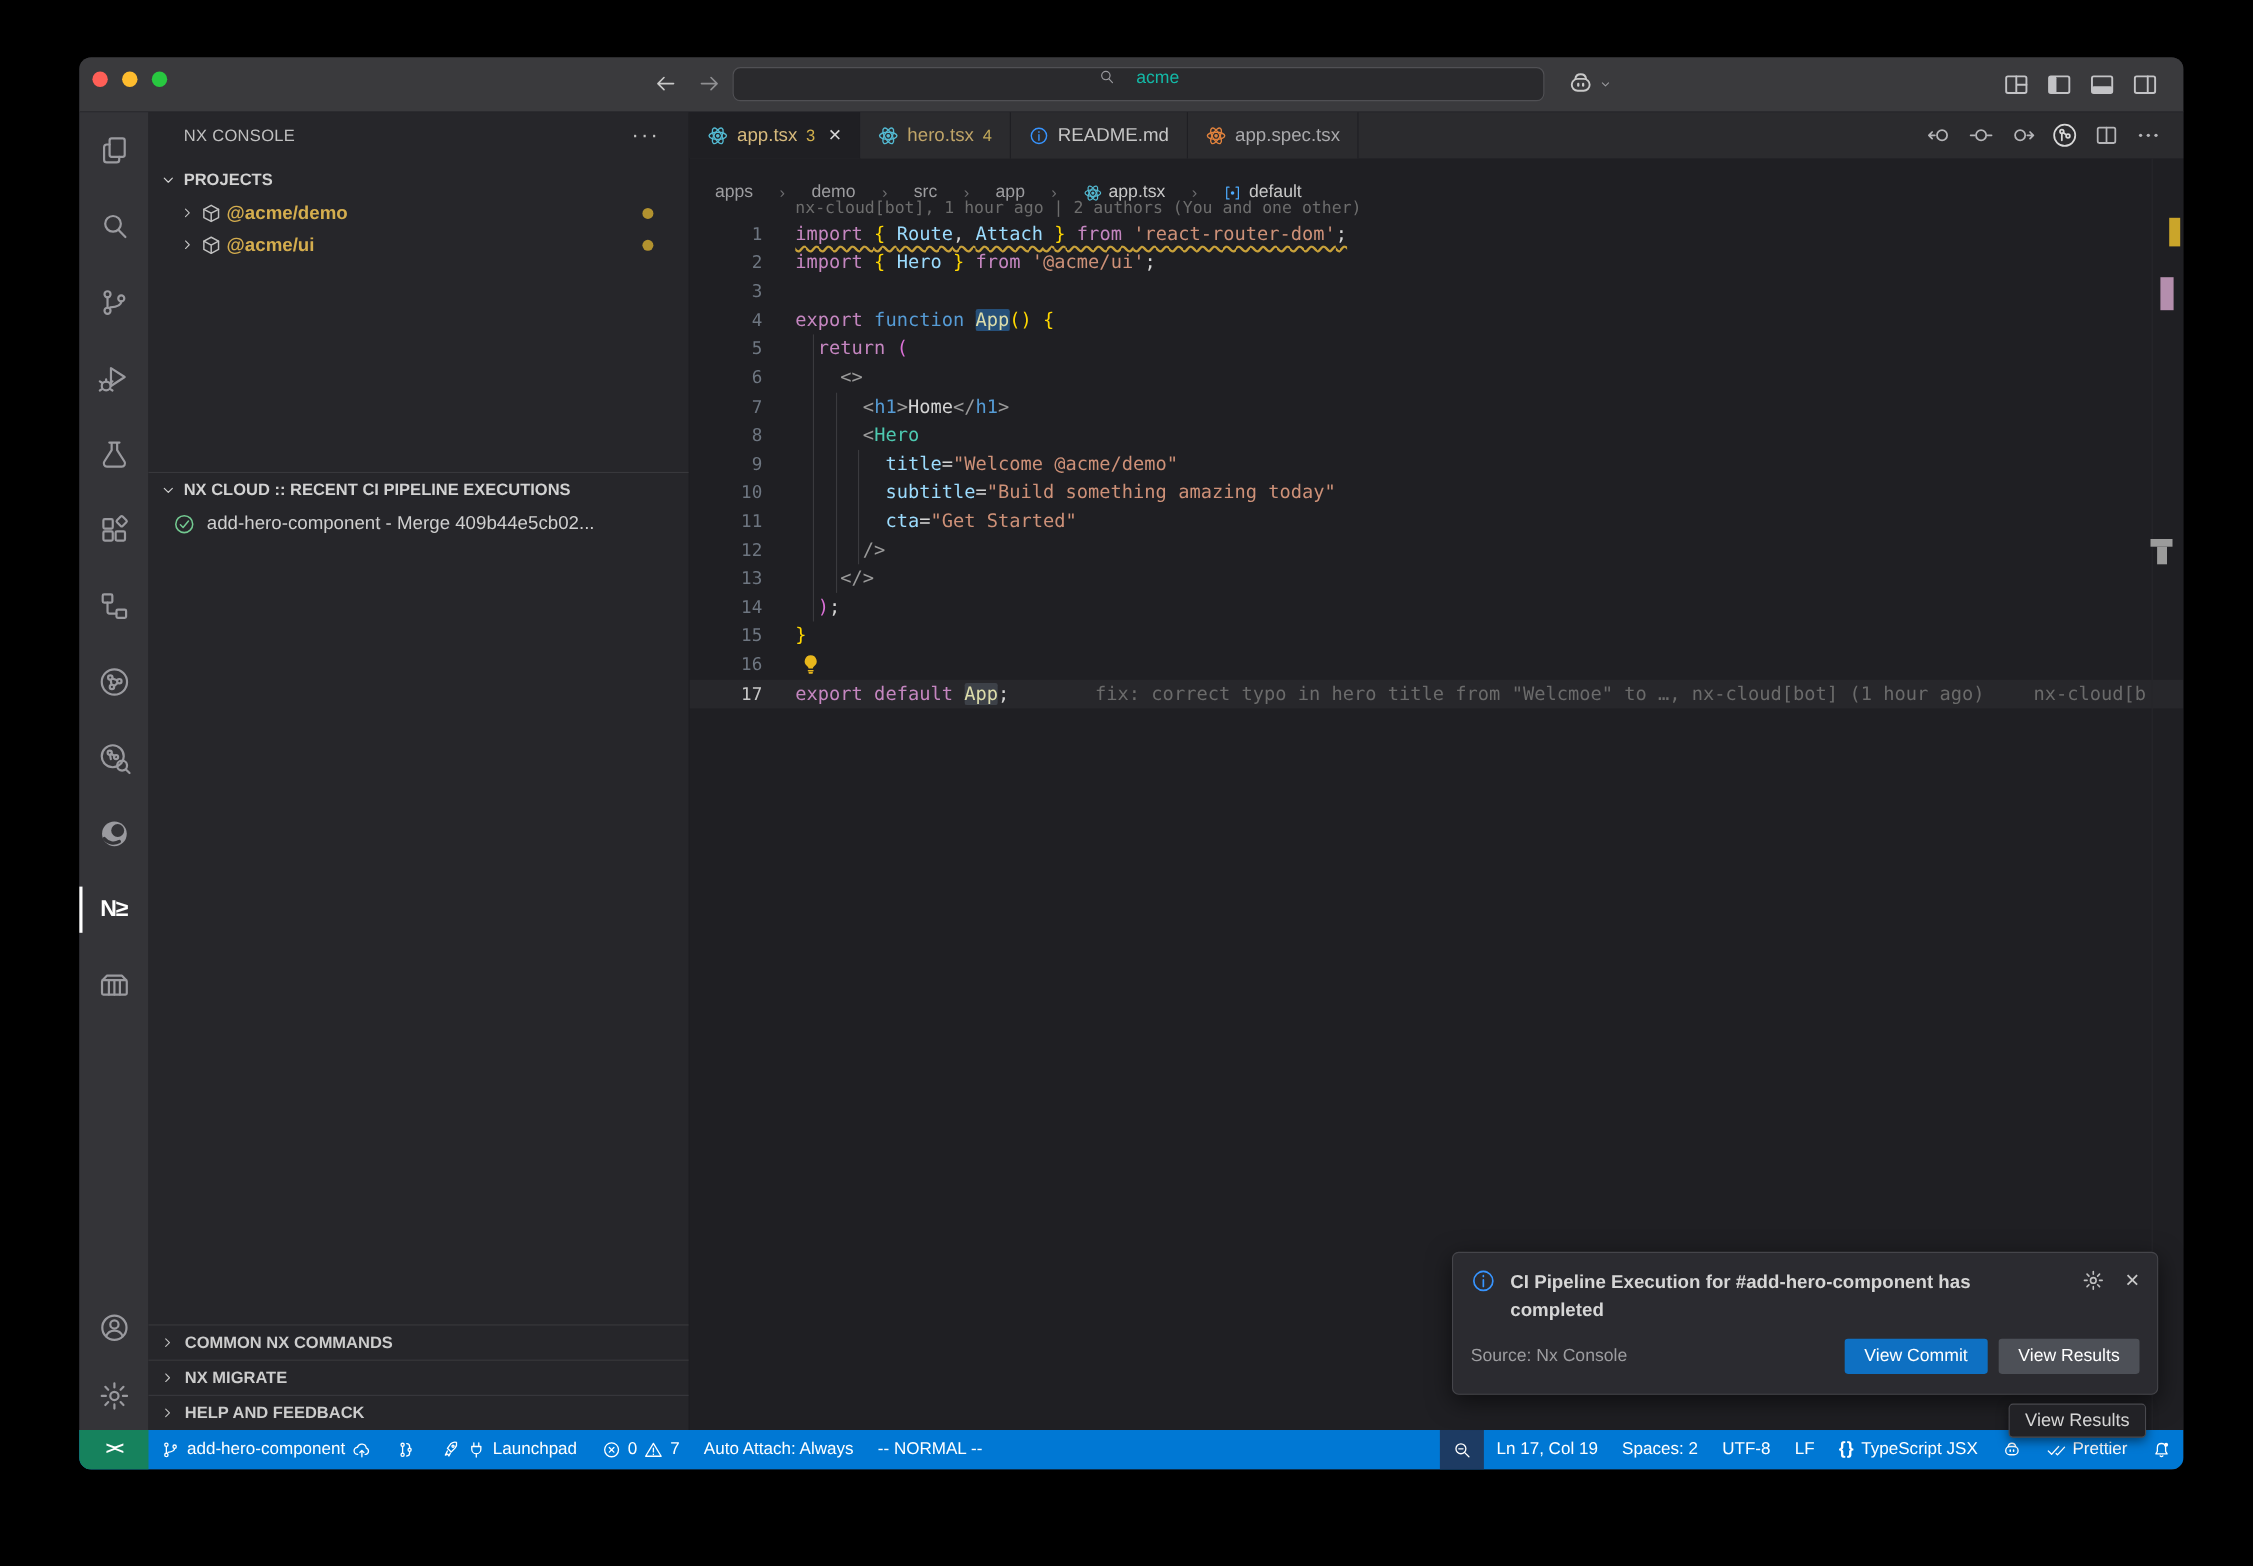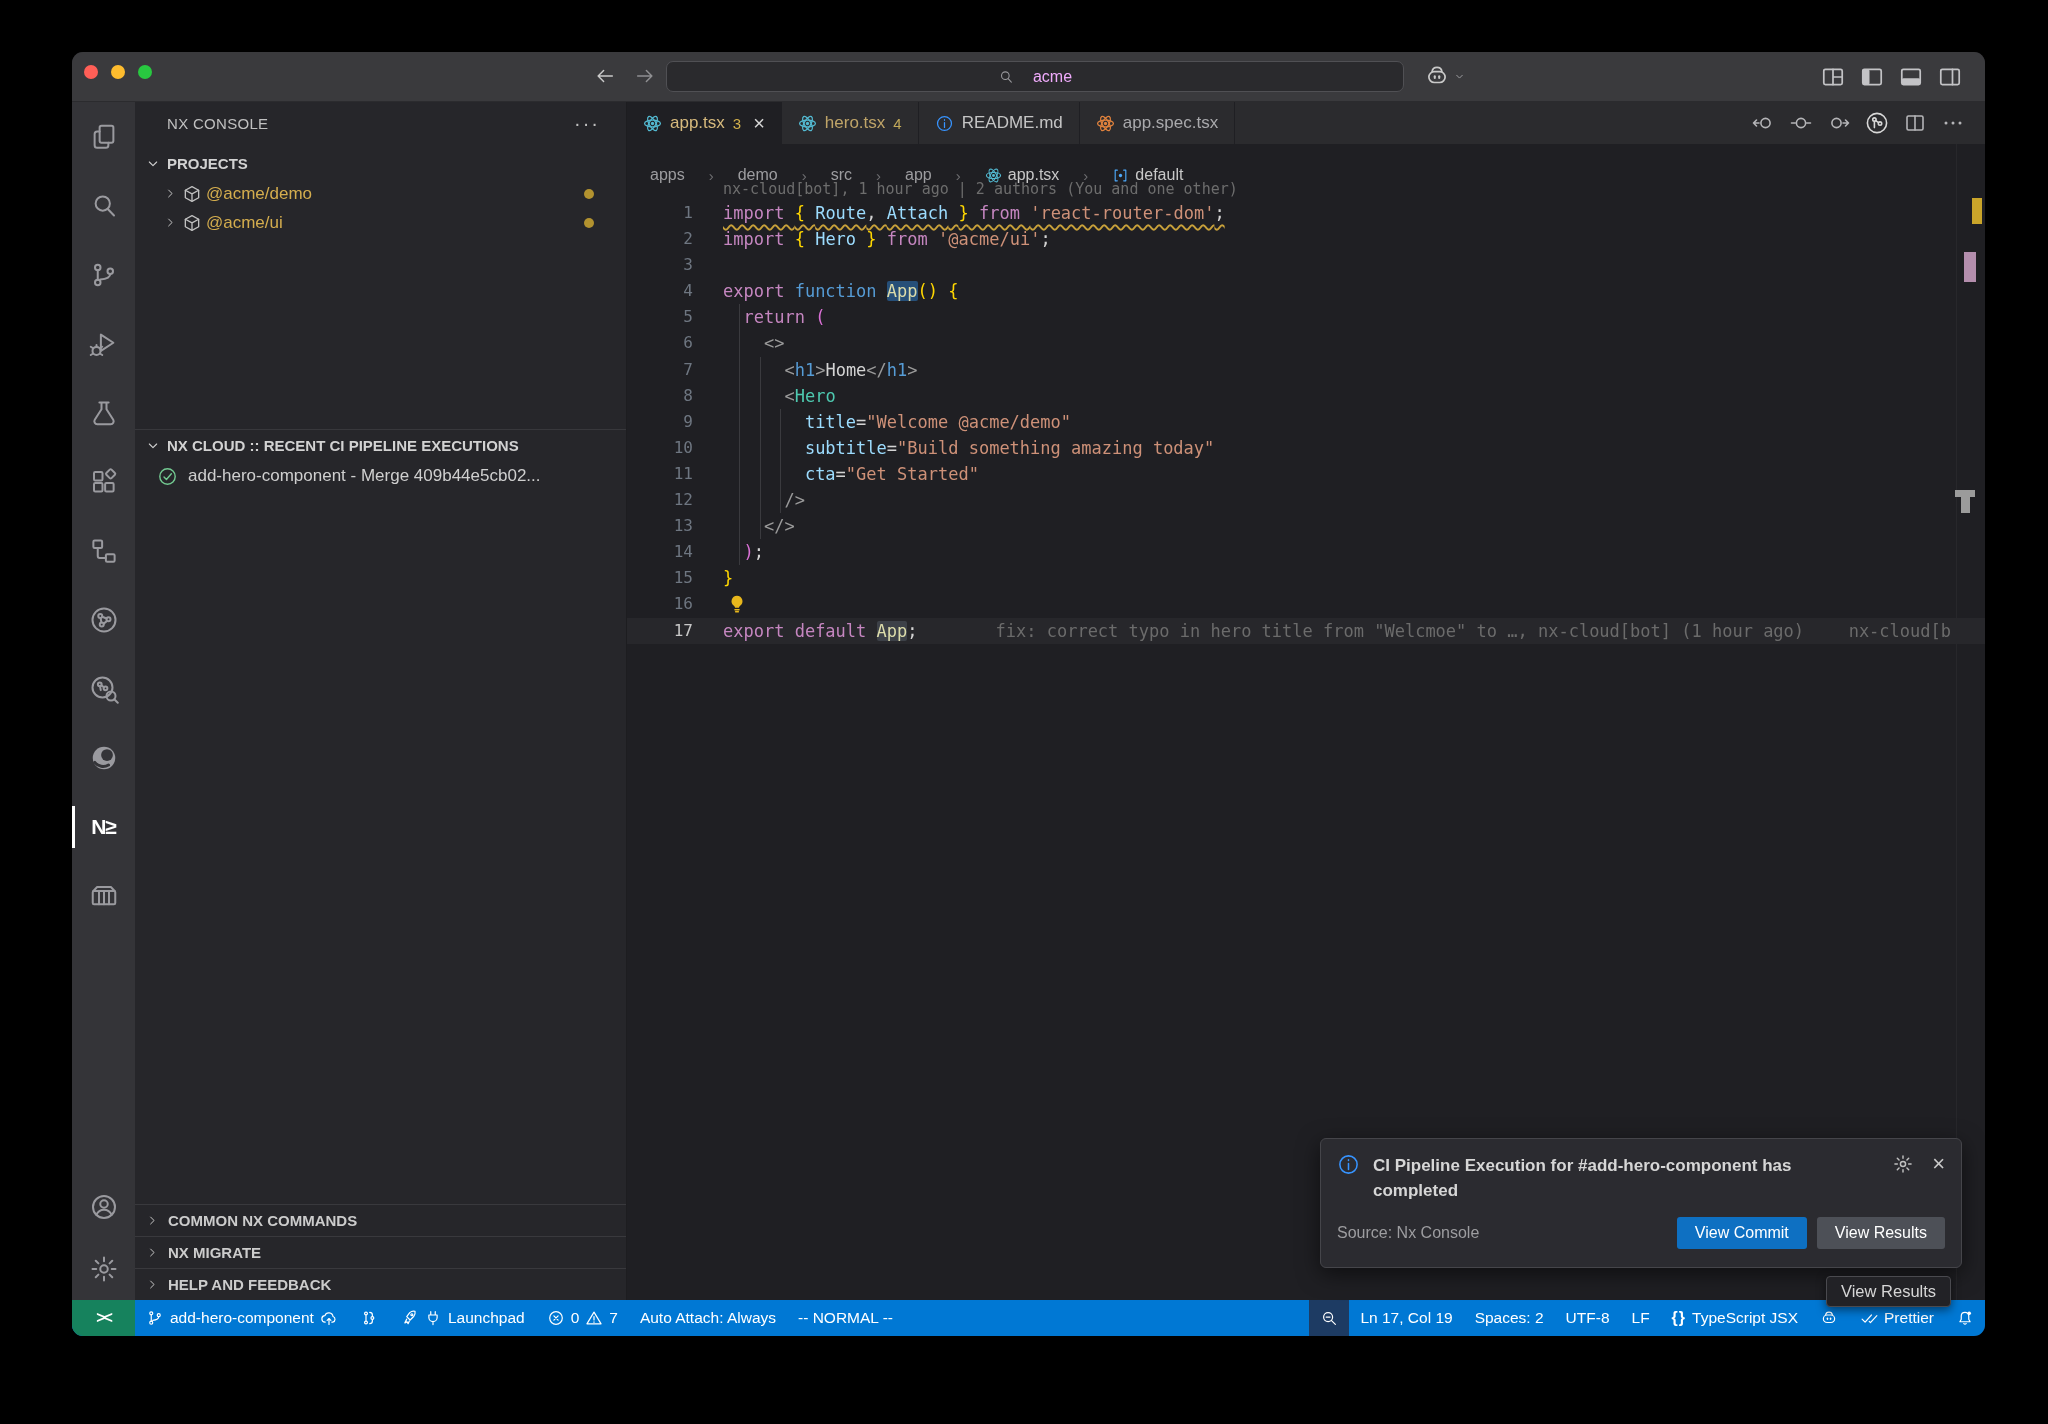--- a/index.html
+++ b/index.html
@@ -5,39 +5,39 @@
   * { margin:0; padding:0; box-sizing:border-box; }
   html,body { width:2048px; height:1424px; background:#000; font-family:"Liberation Sans", sans-serif; overflow:hidden; }
   .window { position:absolute; left:72px; top:52px; width:1913px; height:1284px; border-radius:11px; overflow:hidden; background:#1f1f23; box-shadow:0 20px 60px rgba(0,0,0,.7); }
 
   
   .titlebar { position:absolute; left:0; top:0; width:100%; height:50px; background:#3a3a3d; border-bottom:1px solid #2b2b2e; }
   .tl { position:absolute; top:13px; width:14px; height:14px; border-radius:50%; }
   .tl.r { left:12px; background:#ff5f57; } .tl.y { left:39px; background:#febc2e; } .tl.g { left:66px; background:#28c840; }
   .nav-arrow { position:absolute; top:13px; width:24px; height:24px; color:#c9c9c9; }
   .nav-arrow.fwd { color:#8f8f92; }
-  .searchbox { position:absolute; left:594px; top:9px; width:738px; height:31px; background:#2a2a2d; border:1px solid #505054; border-radius:7px; display:flex; align-items:center; justify-content:center; gap:19px; color:#f0abfc; font-size:16px; }
+  .searchbox { position:absolute; left:594px; top:9px; width:738px; height:31px; background:#2a2a2d; border:1px solid #505054; border-radius:7px; display:flex; align-items:flex-start; justify-content:center; gap:19px; color:#14b8a6; font-size:16px; }
   .copilot-top { position:absolute; left:1352px; top:11px; display:flex; align-items:center; gap:2px; color:#c9c9c9; }
   .tb-right { position:absolute; right:22px; top:12px; display:flex; gap:13px; color:#c3c3c6; }
 
   
   .activitybar { position:absolute; left:0; top:50px; width:63px; height:1198px; background:#343438; display:flex; flex-direction:column; }
   .ab-items { flex:1; display:flex; flex-direction:column; }
   .ab-item { height:69px; display:flex; align-items:center; justify-content:center; color:#9a9a9f; position:relative; }
   .ab-item.active { color:#ffffff; }
   .ab-item.active::before { content:""; position:absolute; left:0; top:14px; width:2.5px; height:42px; background:#fff; }
   .ab-bottom .ab-item { height:62px; }
   .nxlogo { font-weight:bold; font-size:21px; letter-spacing:-1px; }
 
   .sidebar { position:absolute; left:63px; top:50px; width:492px; height:1198px; background:#26262a; border-right:1px solid #1d1d20; font-size:17px; color:#cccccc; }
   .sb-titlerow { position:absolute; left:0; top:0; width:100%; height:42px; display:flex; align-items:center; padding:0 26px 0 32px; color:#c0c0c0; font-size:15px; letter-spacing:.3px; }
   .sb-title-dots { margin-left:auto; color:#c0c0c0; font-size:20px; letter-spacing:2px; }
   .sb-sec-header { display:flex; align-items:center; gap:6px; padding-left:10px; height:31px; font-weight:bold; font-size:15px; color:#d2d2d2; }
   .sb-projects { position:absolute; left:0; top:46px; width:100%; }
-  .tree-item { height:29px; display:flex; align-items:center; gap:4px; padding-left:28px; position:relative; }
+  .tree-item { height:29px; display:flex; align-items:center; gap:4px; padding-left:28px; position:relative;font-weight:bold; }
   .tree-item .lbl { font-size:17px; }
   .tree-dot { position:absolute; right:32px; top:50%; margin-top:-5px; width:10px; height:10px; border-radius:50%; }
   .sb-cloud { position:absolute; left:0; top:327px; width:100%; border-top:1px solid #38383c; }
   .cloud-item { height:30px; display:flex; align-items:center; gap:10px; padding-left:22px; color:#cfcfcf; }
   .sb-bottom { position:absolute; left:0; bottom:0; width:100%; }
   .sb-bottom-row { height:32px; border-top:1px solid #39393d; display:flex; align-items:center; gap:8px; padding-left:10px; font-weight:bold; font-size:15px; color:#cccccc; }
 
   
   .editor { position:absolute; left:555px; top:50px; width:1358px; height:1198px; background:#1f1f23; }
   .tabstrip { position:absolute; left:0; top:0; width:100%; height:42px; background:#2b2b2e; display:flex; }

